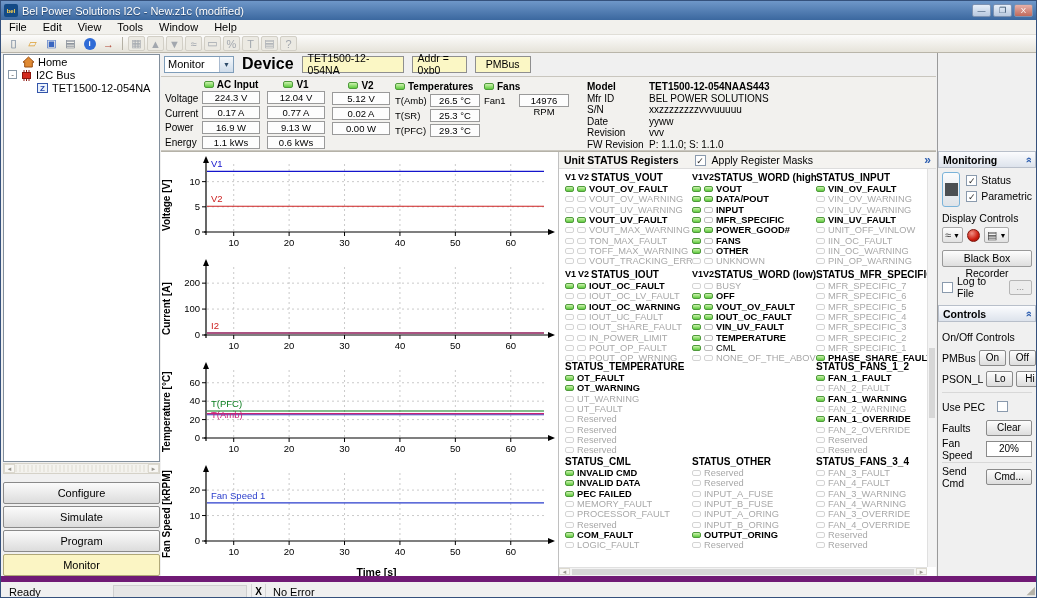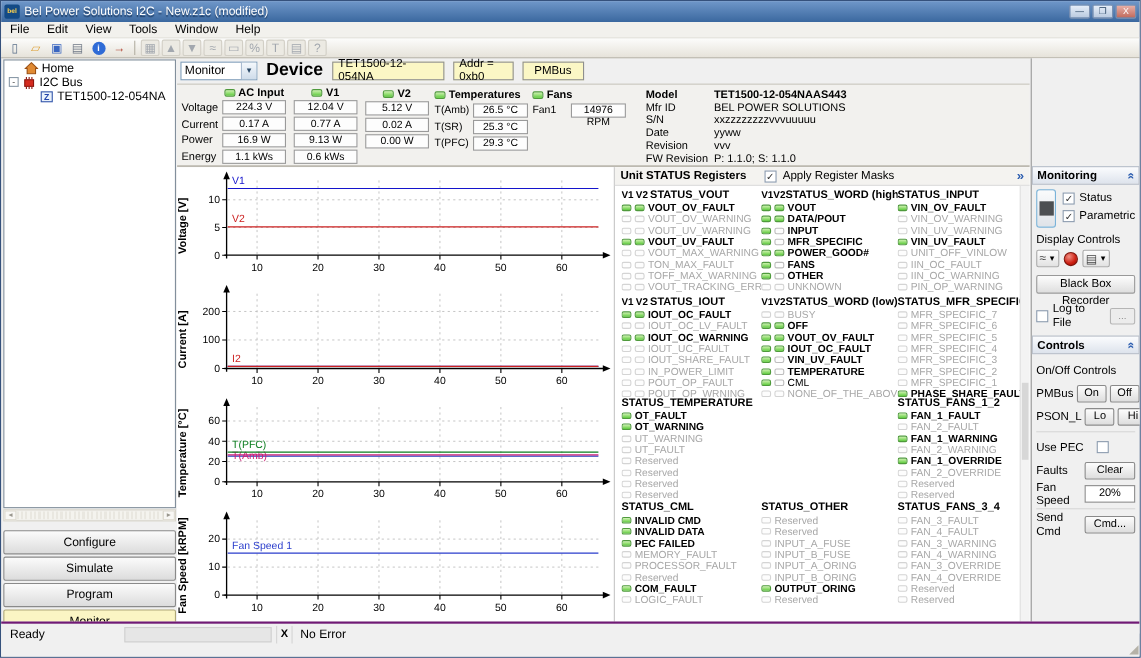--- a/index.html
+++ b/index.html
@@ -160,22 +160,22 @@
   .ctl-row { display:flex; align-items:center; height:21px; gap:3px; }
   .ctl-row .cl { flex:1; }
   .sm-btn { min-width:27px; height:16px; border:1px solid #8a8a8a; border-radius:2px;
     background:linear-gradient(#fdfdfd,#dddddd); font-size:10px; text-align:center;
     line-height:14px; padding:0 4px; }
   .val-box { width:46px; height:16px; border:1px solid #8a8a8a; background:#fff;
     font-size:10px; text-align:center; line-height:14px; }
   .rp-sep { height:1px; background:#d8d8d8; margin:3px 0; }
 
   
-  .statusbar { position:absolute; left:0; right:0; bottom:0; height:32px; background:#f0f0f0;
-    border-top:2px solid #701a75; font-size:11px; }
+  .statusbar { position:absolute; left:0; right:0; bottom:0; height:21px; background:#f0f0f0;
+    border-top:6px solid #701a75; font-size:11px; }
   .sb-ready { position:absolute; left:8px; top:4px; }
   .sb-progress { position:absolute; left:112px; top:3px; width:134px; height:14px;
     background:#e6e6e6; border:1px solid #cfcfcf; }
   .sb-x { position:absolute; left:250px; top:2px; width:15px; height:16px;
     border-left:1px solid #d4d4d4; border-right:1px solid #d4d4d4; text-align:center;
     line-height:16px; font-weight:bold; font-size:10px; }
   .sb-err { position:absolute; left:272px; top:4px; }
   .sb-grip { position:absolute; right:1px; bottom:0px; color:#b5b2a8; font-size:11px; }
 </style>
 </head>

